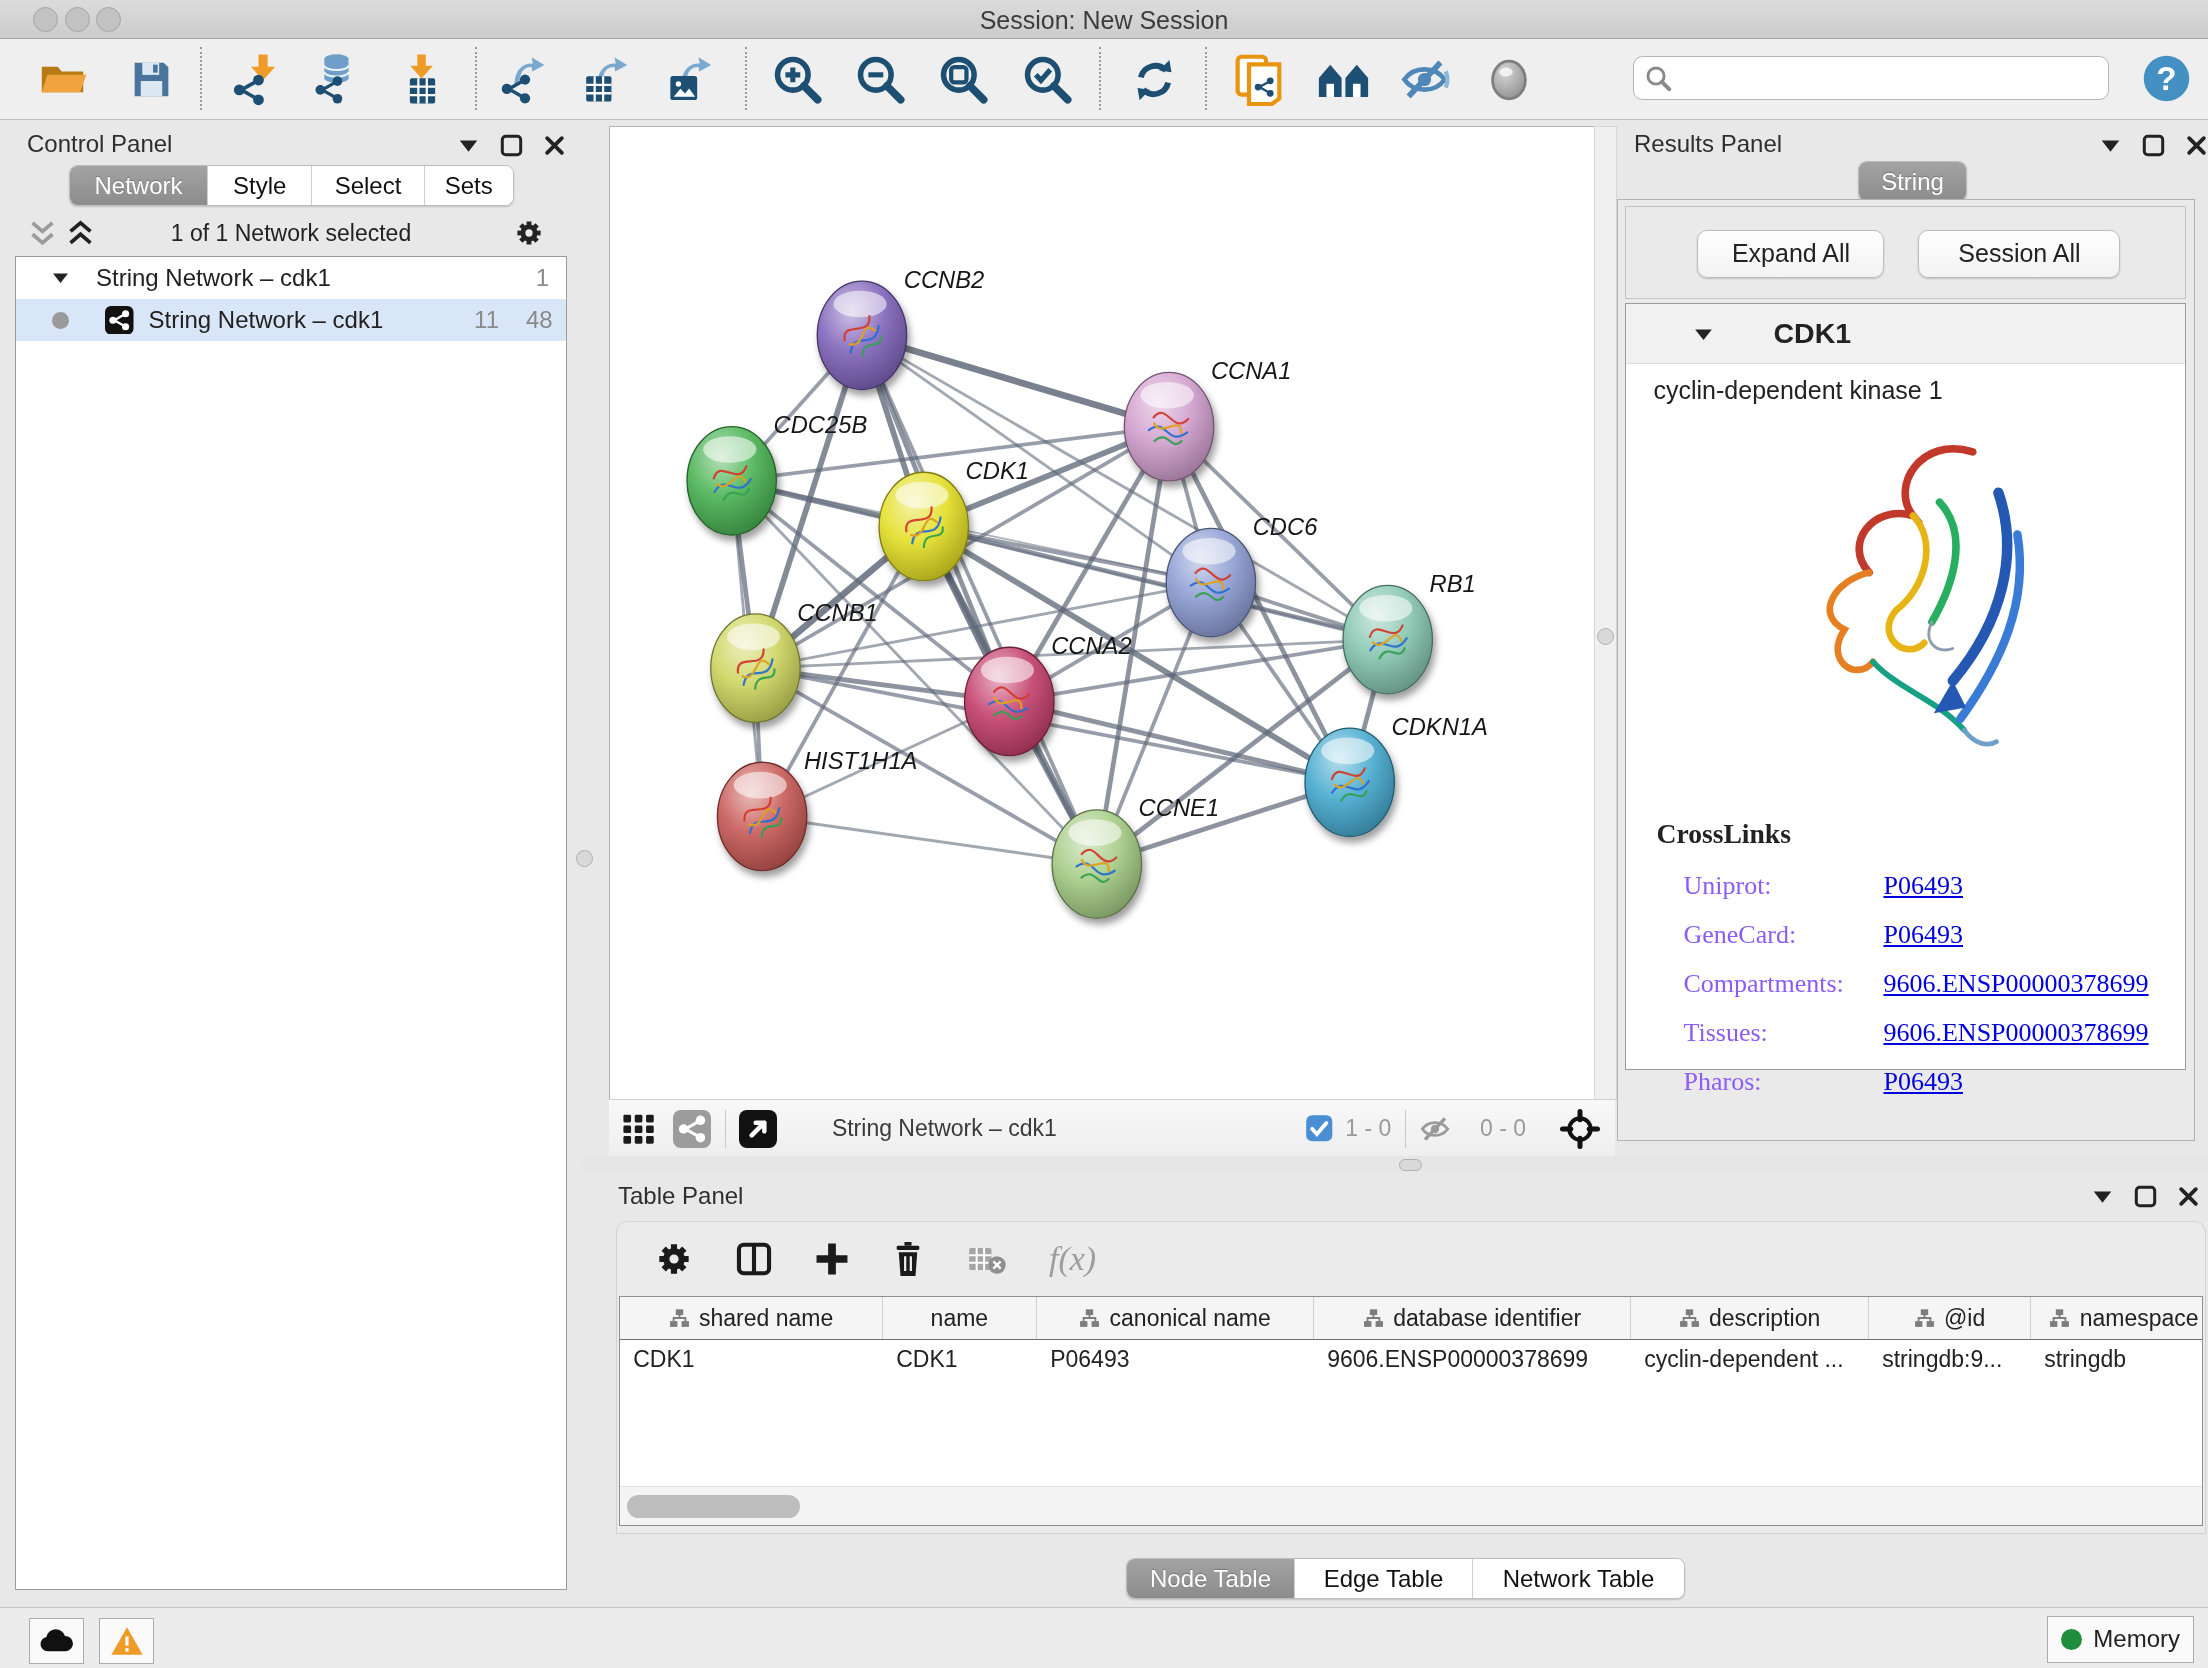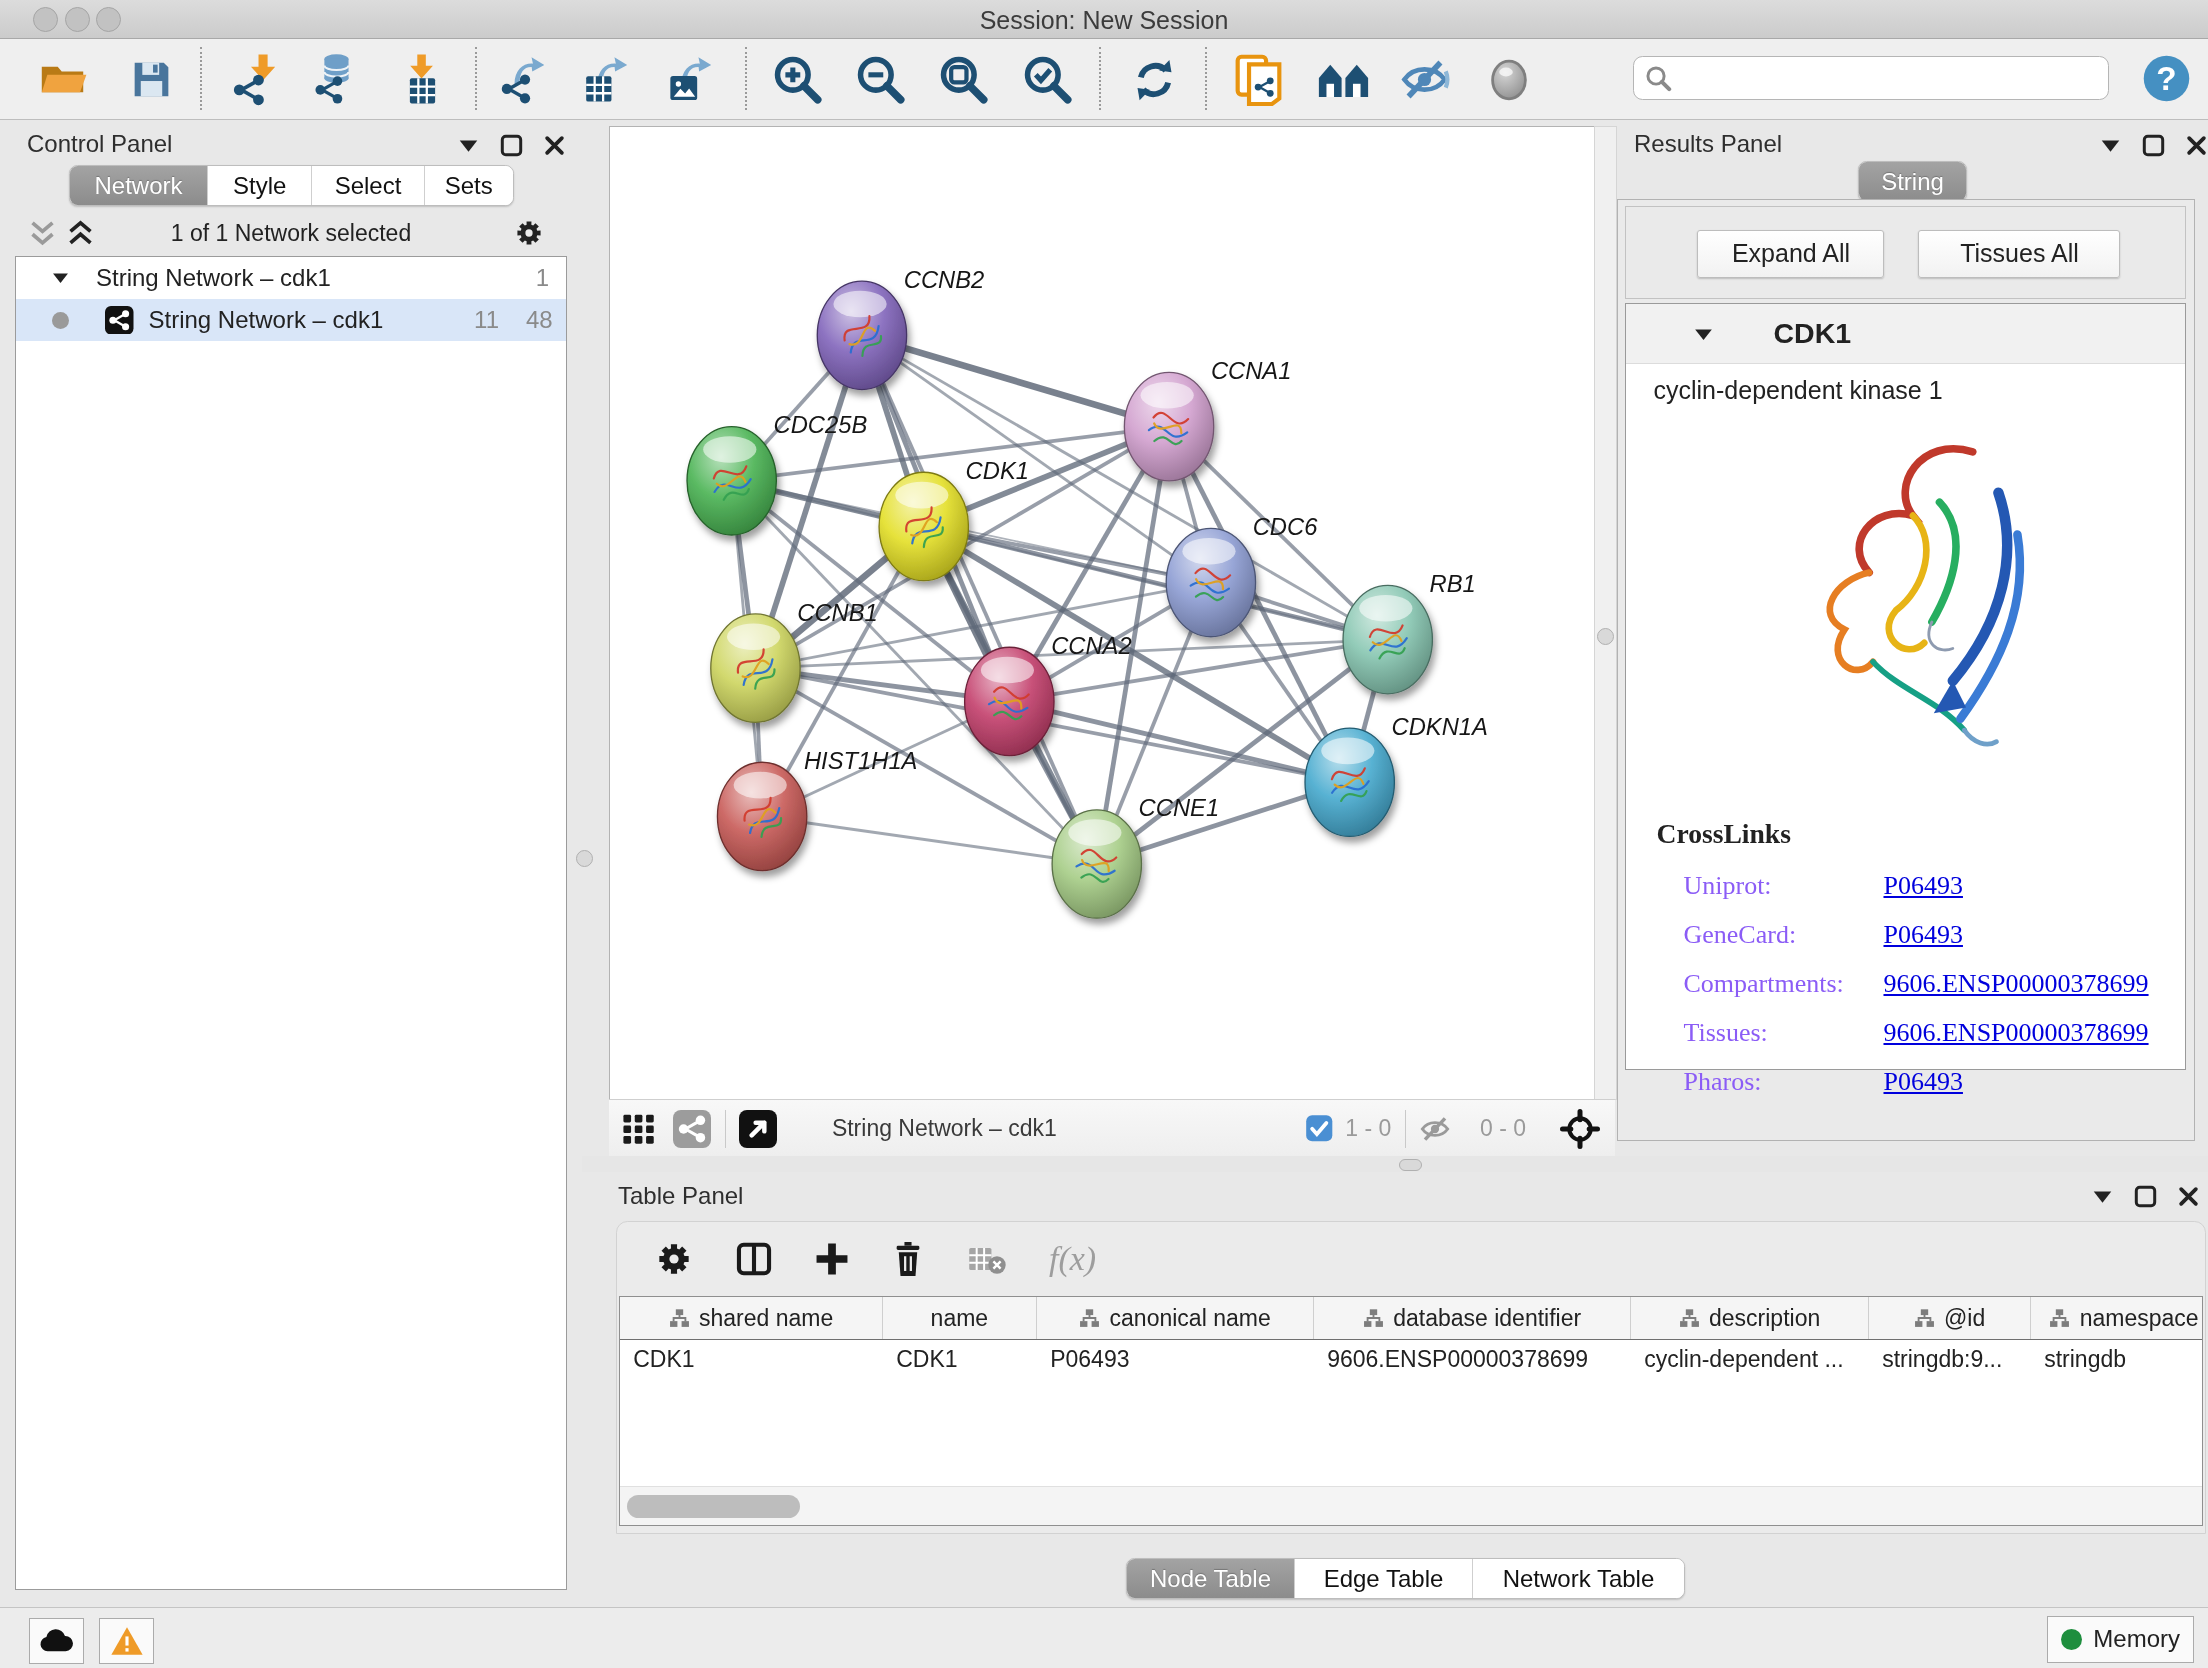--- a/index.html
+++ b/index.html
@@ -48,21 +48,21 @@
   .thead{display:grid;grid-template-columns:263px 154px 277px 317px 238px 162px 186px;
     background:#f5f5f5;border-bottom:1.9px solid #6f6f6f;height:42px;}
   .th{display:flex;align-items:center;justify-content:center;gap:9.5px;font-size:23px;color:#222;
     border-right:1px solid #cfcfcf;overflow:hidden;white-space:nowrap;}
   .trowdata{display:grid;grid-template-columns:263px 154px 277px 317px 238px 162px 186px;height:38px;}
   .td{font-size:23px;display:flex;align-items:center;padding-left:13.3px;overflow:hidden;white-space:nowrap;}
   .scrolltrack{background:#f4f4f4;border-top:1px solid #e0e0e0;}
   .scrollthumb{background:#bdbdbd;border-radius:11.4px;}
   
   .rbox{background:#eaeaea;border:1px solid #b2b2b2;}
-  .btn{background:linear-gradient(#ffffff,#f2f2f2);border:1px solid #bdbdbd;border-radius:3px;
+  .btn{background:linear-gradient(#ffffff,#f2f2f2);border:1px solid #bdbdbd;border-radius:10px;
     font-size:25px;display:flex;align-items:center;justify-content:center;cursor:pointer;
     box-shadow:0 1px 1.9px rgba(0,0,0,.2);}
   .serif{font-family:"Liberation Serif",serif;}
   .xlink{color:#0000dd;text-decoration:underline;font-size:26px;cursor:pointer;}
   .xlabel{font-size:26px;color:#8b5cf6;}
   
   .statusbar{left:0;top:1607px;width:2208px;height:61px;background:#ececec;border-top:1px solid #c4c4c4;}
   .sbtn{background:#fafafa;border:1.9px solid #ababab;display:flex;align-items:center;justify-content:center;cursor:pointer;}
   .icon-btn{cursor:pointer;display:flex;align-items:center;justify-content:center;}
 </style>
@@ -599,21 +599,21 @@
     <svg width="21" height="21" viewBox="0 0 20 20" class="icon-btn">
         <use href="#sym-x" style="color:#222"></use>
       </svg>
   </div>
   <div class="abs seg-wrap" style="left:243px;top:42px">
     <div class="seg sel" style="width:107px">String</div>
   </div>
   <div class="abs rbox" style="left:1.9px;top:80px;width:576px;height:940px">
     <div class="abs" style="left:7.6px;top:5.7px;width:559px;height:91px;border:1px solid #c2c2c2">
       <div class="abs btn" style="left:71px;top:23px;width:185px;height:46px">Expand All</div>
-      <div class="abs btn" style="left:292px;top:23px;width:200px;height:46px">Tissues All</div>
+      <div class="abs btn" style="left:292px;top:23px;width:200px;height:46px">Session All</div>
     </div>
     <div class="abs" style="left:7.6px;top:103px;width:559px;height:765px;border:1px solid #9a9a9a;background:#fff">
       <div class="abs" style="left:0;top:0;width:559px;height:59px;background:#f1f1f1;border-bottom:1px solid #dcdcdc">
         <svg class="abs" style="left:68px;top:23px" width="19" height="14.3" viewBox="0 0 16 12">
             <use href="#sym-caret" style="color:#222"></use>
           </svg>
         <span class="abs" style="left:147px;top:13.3px;font-size:28.5px;font-weight:bold">CDK1</span>
       </div>
       <div class="abs" style="left:27px;top:72px;font-size:25px">cyclin-dependent kinase 1</div>
       <svg class="abs" style="left:152px;top:124px" width="266" height="347" viewBox="0 0 280 365">

